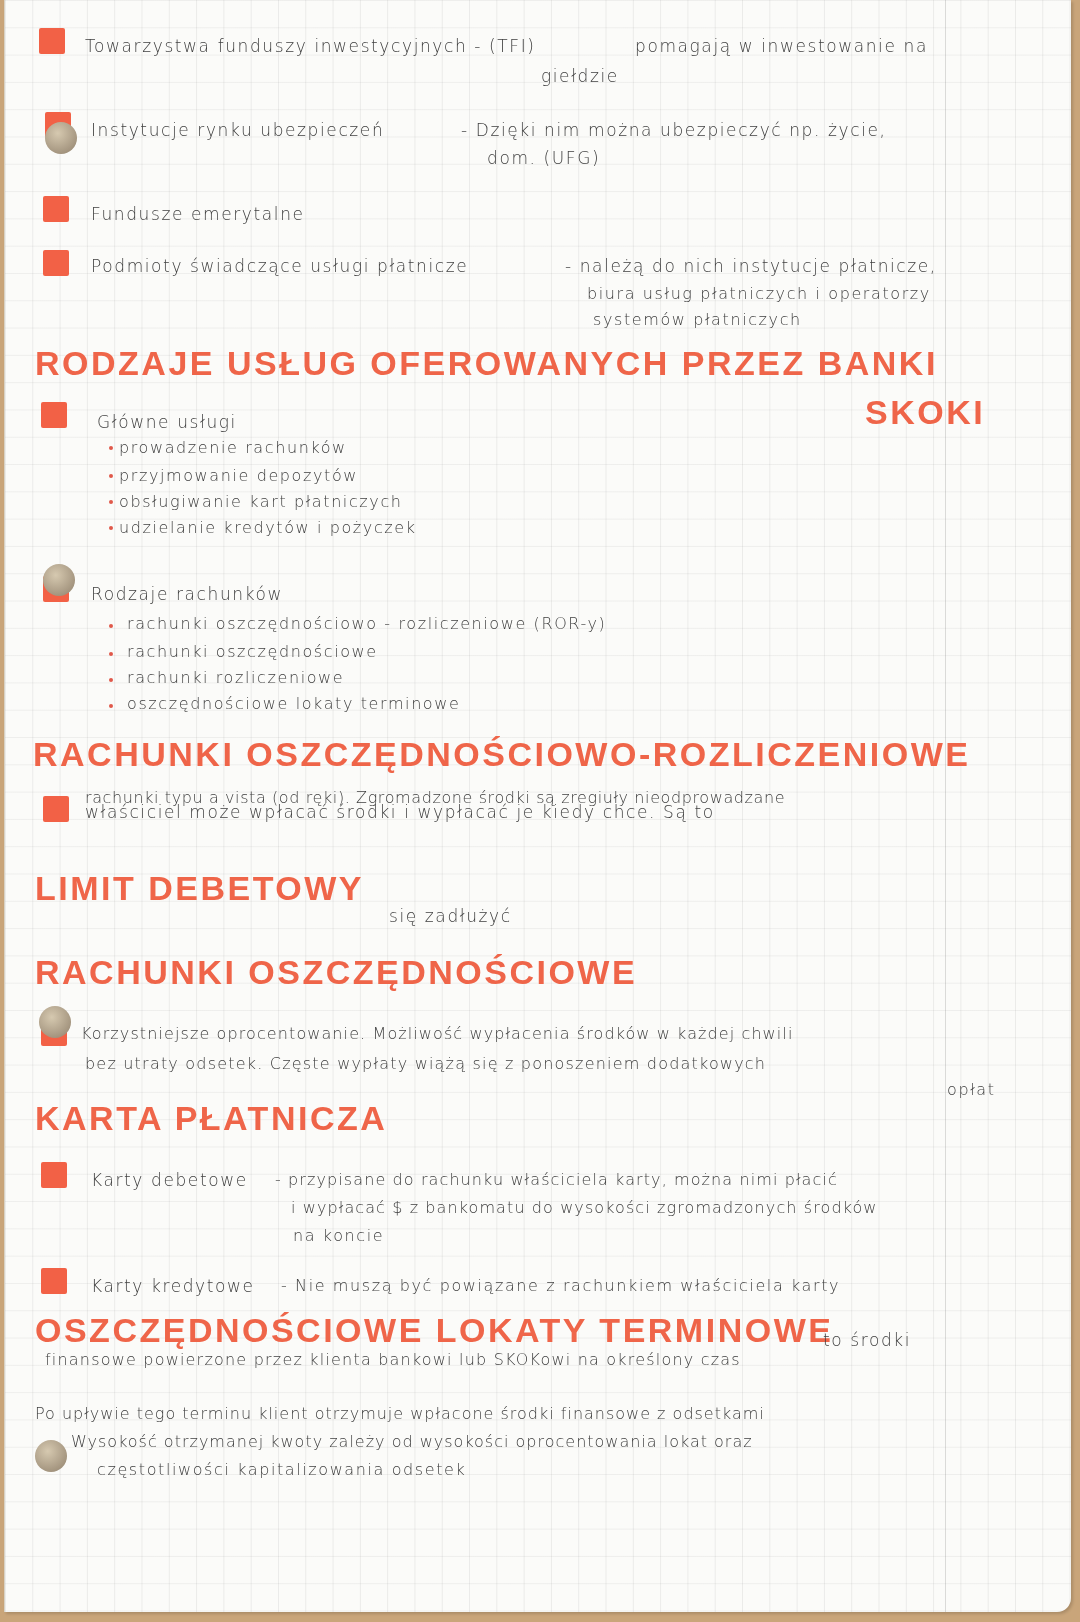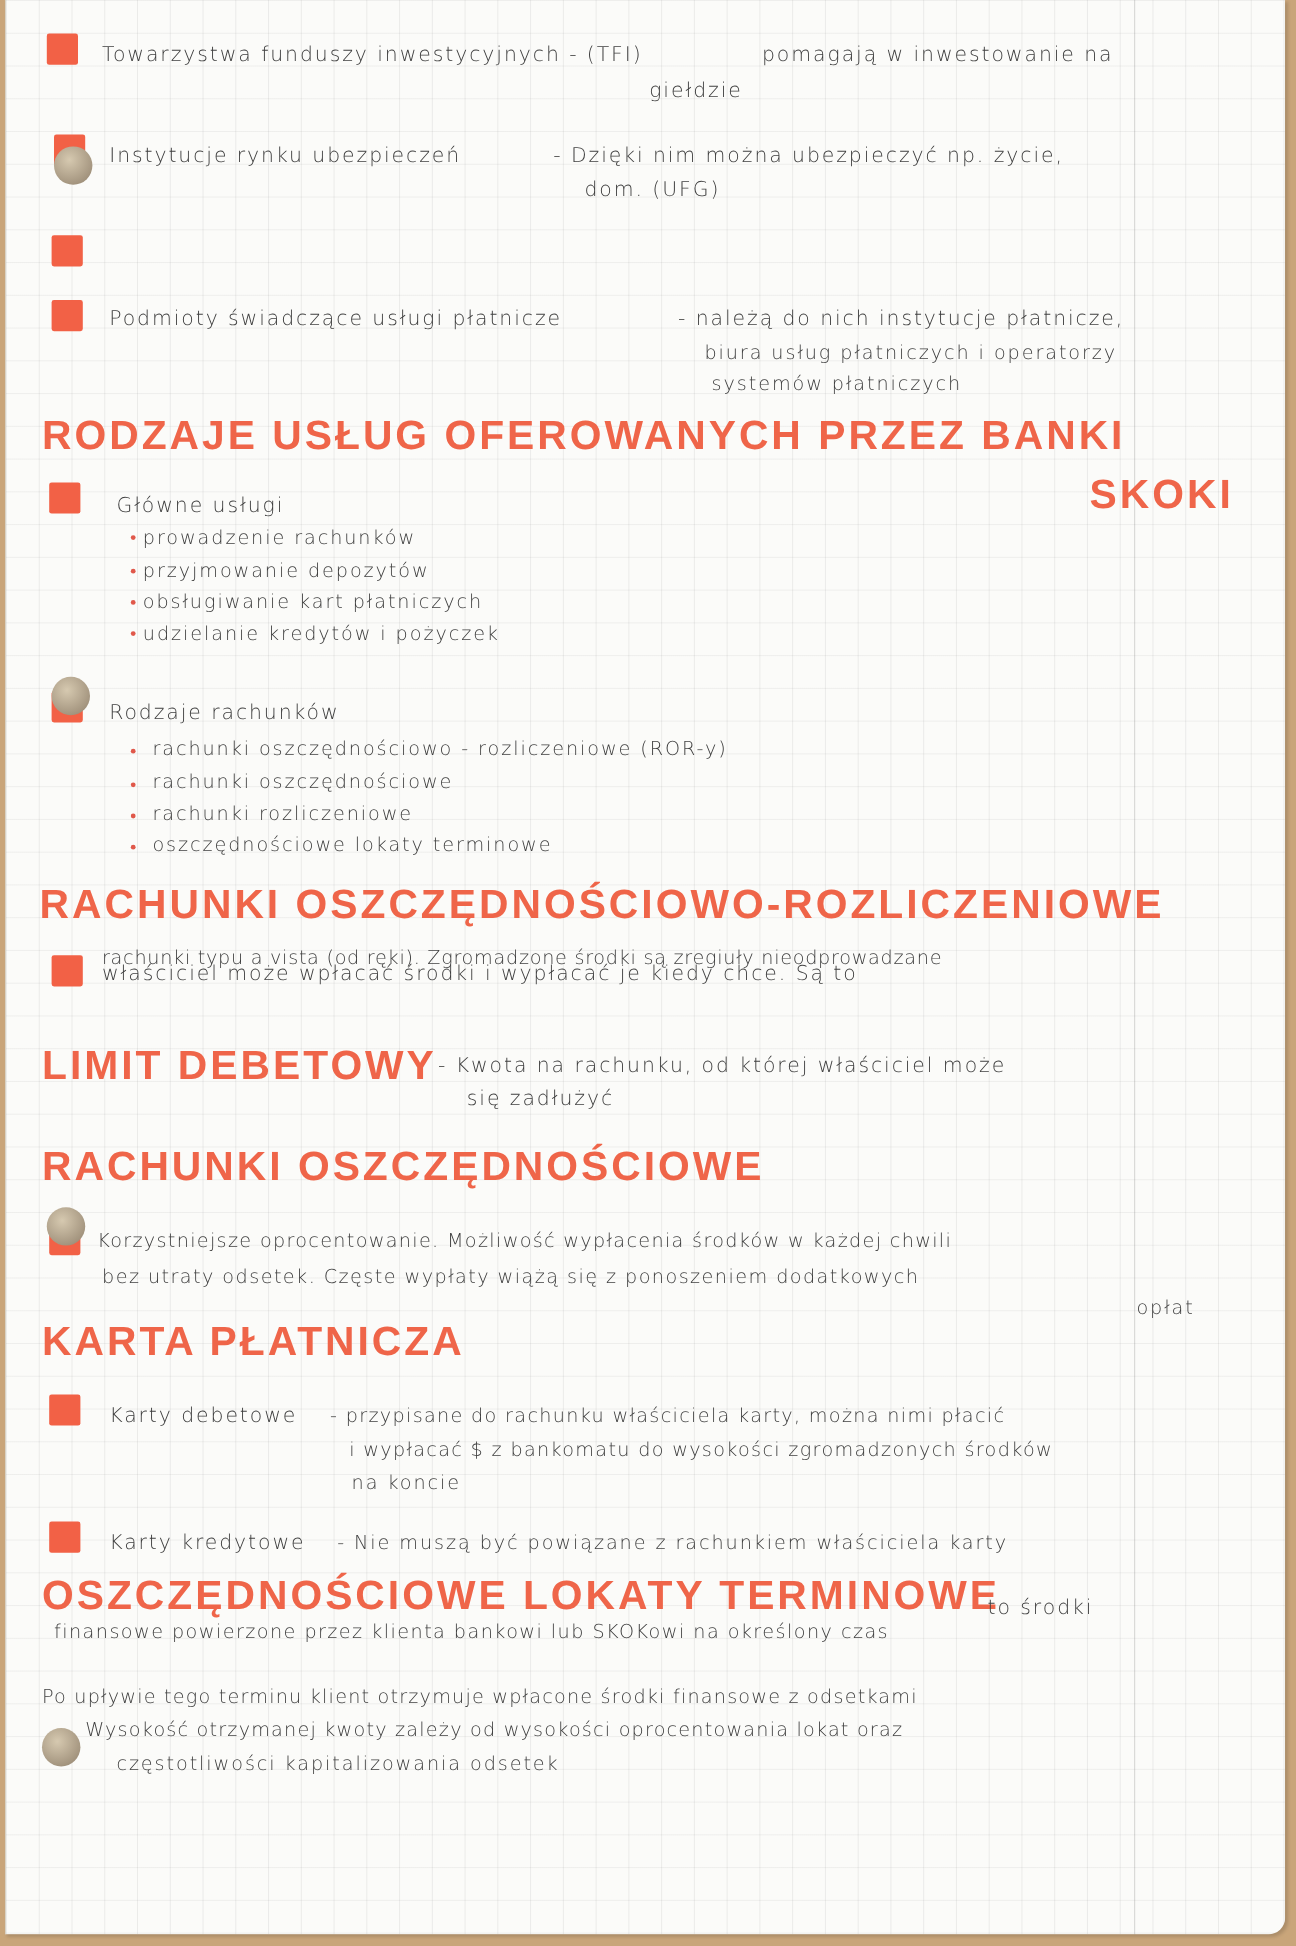--- a/index.html
+++ b/index.html
@@ -61,29 +61,30 @@
   <div class="hand" style="left:630px;top:32px;">pomagają w inwestowanie na</div>
   <div class="hand" style="left:536px;top:62px;">giełdzie</div>
 
   <div class="bullet" style="left:40px;top:112px;"></div>
   <div class="hole" style="left:40px;top:122px;"></div>
   <div class="hand" style="left:86px;top:116px;">Instytucje rynku ubezpieczeń</div>
   <div class="hand" style="left:456px;top:116px;">- Dzięki nim można ubezpieczyć np. życie,</div>
   <div class="hand" style="left:482px;top:144px;">dom. (UFG)</div>
 
   <div class="bullet" style="left:38px;top:196px;"></div>
+  <div class="hand" style="left:86px;top:200px;">Fundusze emerytalne</div>
 
   <div class="bullet" style="left:38px;top:250px;"></div>
   <div class="hand" style="left:86px;top:252px;">Podmioty świadczące usługi płatnicze</div>
   <div class="hand" style="left:560px;top:252px;">- należą do nich instytucje płatnicze,</div>
   <div class="hand small" style="left:582px;top:280px;">biura usług płatniczych i operatorzy</div>
   <div class="hand small" style="left:588px;top:306px;">systemów płatniczych</div>
 
   <div class="head" style="left:30px;top:343px;">RODZAJE USŁUG OFEROWANYCH PRZEZ BANKI</div>
-  <div class="head" style="left:860px;top:392px;margin-left:43px;">SKOKI</div>
+  <div class="head" style="left:860px;top:392px;">SKOKI</div>
 
   <div class="bullet" style="left:36px;top:402px;"></div>
   <div class="hand" style="left:80px;top:408px;margin-left:12px;">Główne usługi</div>
   <div class="dot" style="left:104px;top:446px;"></div>
   <div class="hand small" style="left:114px;top:434px;">prowadzenie rachunków</div>
   <div class="dot" style="left:104px;top:474px;"></div>
   <div class="hand small" style="left:114px;top:462px;">przyjmowanie depozytów</div>
   <div class="dot" style="left:104px;top:500px;"></div>
   <div class="hand small" style="left:114px;top:488px;">obsługiwanie kart płatniczych</div>
   <div class="dot" style="left:104px;top:526px;"></div>
@@ -100,21 +101,20 @@
   <div class="hand small" style="left:122px;top:664px;">rachunki rozliczeniowe</div>
   <div class="dot" style="left:104px;top:704px;"></div>
   <div class="hand small" style="left:122px;top:690px;">oszczędnościowe lokaty terminowe</div>
 
   <div class="head" style="left:28px;top:734px;">RACHUNKI OSZCZĘDNOŚCIOWO-ROZLICZENIOWE</div>
   <div class="bullet" style="left:38px;top:796px;"></div>
   <div class="hand" style="left:80px;top:798px;">właściciel może wpłacać środki i wypłacać je kiedy chce. Są to</div>
   <div class="hand small" style="left:80px;top:784px;letter-spacing:0.6px;">rachunki typu a vista (od ręki). Zgromadzone środki są zregiuły nieodprowadzane</div>
 
   <div class="head" style="left:30px;top:868px;">LIMIT DEBETOWY</div>
-  <div class="hand" style="left:360px;top:874px;">- Kwota na rachunku, od której właściciel może</div>
   <div class="hand" style="left:384px;top:902px;">się zadłużyć</div>
 
   <div class="head" style="left:30px;top:952px;">RACHUNKI OSZCZĘDNOŚCIOWE</div>
   <div class="bullet" style="left:36px;top:1020px;"></div>
   <div class="hole" style="left:34px;top:1006px;"></div>
   <div class="hand small" style="left:76px;top:1020px;letter-spacing:1.1px;">Korzystniejsze oprocentowanie. Możliwość wypłacenia środków w każdej chwili</div>
   <div class="hand small" style="left:80px;top:1050px;letter-spacing:1.2px;">bez utraty odsetek. Częste wypłaty wiążą się z ponoszeniem dodatkowych</div>
   <div class="hand small" style="left:942px;top:1076px;">opłat</div>
 
   <div class="head" style="left:30px;top:1098px;">KARTA PŁATNICZA</div>

